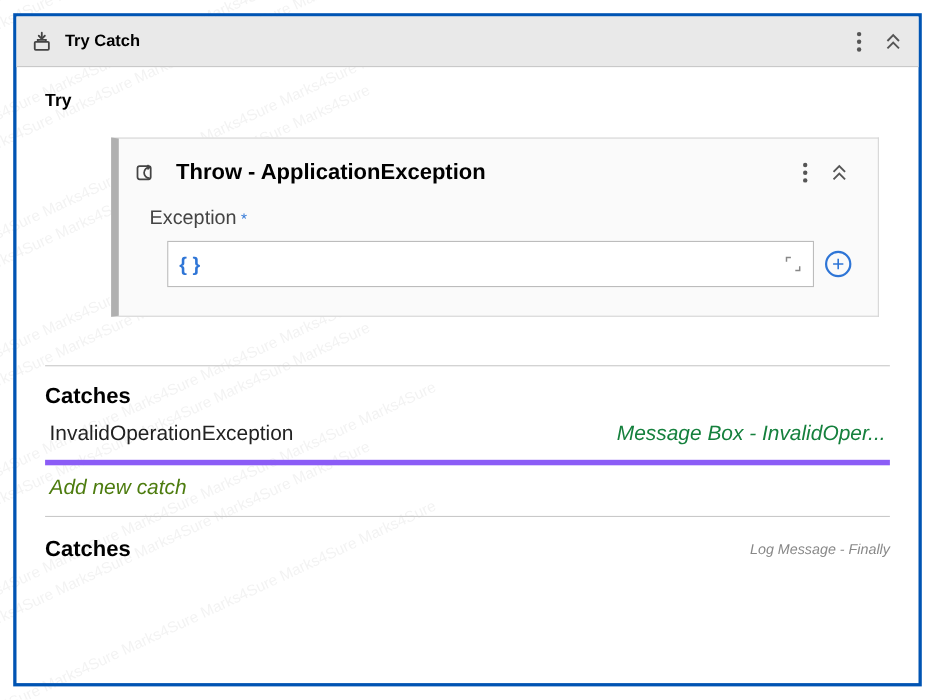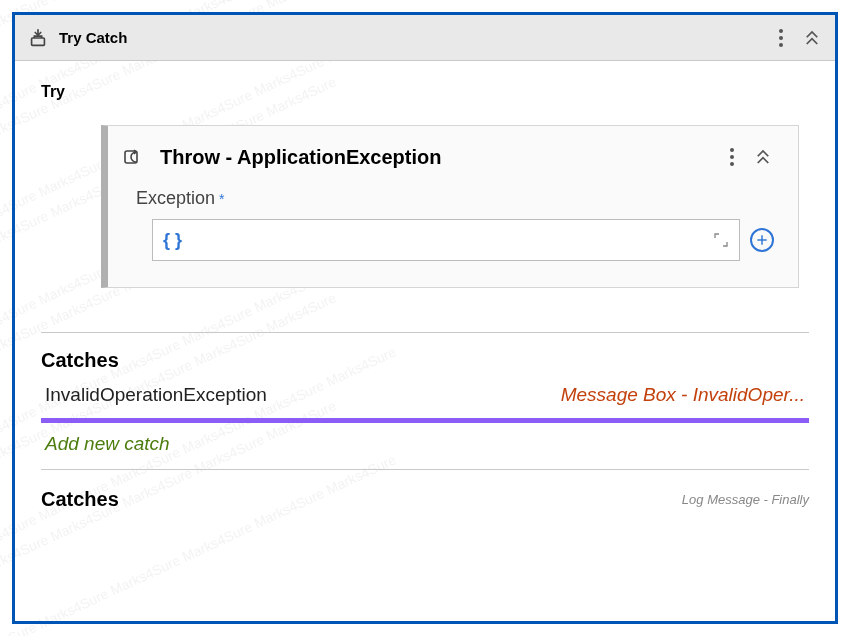--- a/index.html
+++ b/index.html
@@ -59,21 +59,21 @@
   }
 
   .divider { height: 1px; background: #c9c9c9; margin-top: 44px; }
 
   .catches-label { font-size: 20px; font-weight: 700; margin-top: 16px; }
   .catch-row {
     display: flex; align-items: center; justify-content: space-between;
     border-bottom: 5px solid #8b5cf6; padding: 12px 4px; font-size: 19px;
   }
   .catch-name { color: #222; }
-  .catch-desc { color: #c2410c; font-style: italic; }
+  .catch-desc { color: #15803d; font-style: italic; }
   .add-catch {
     color: #4d7c0f; font-style: italic; font-size: 19px; padding: 10px 4px 14px;
     border-bottom: 1px solid #c9c9c9; cursor: text;
   }
 
   .finally-row {
     display: flex; align-items: center; justify-content: space-between;
     font-size: 20px; padding-top: 18px;
   }
   .finally-label { font-weight: 700; }

